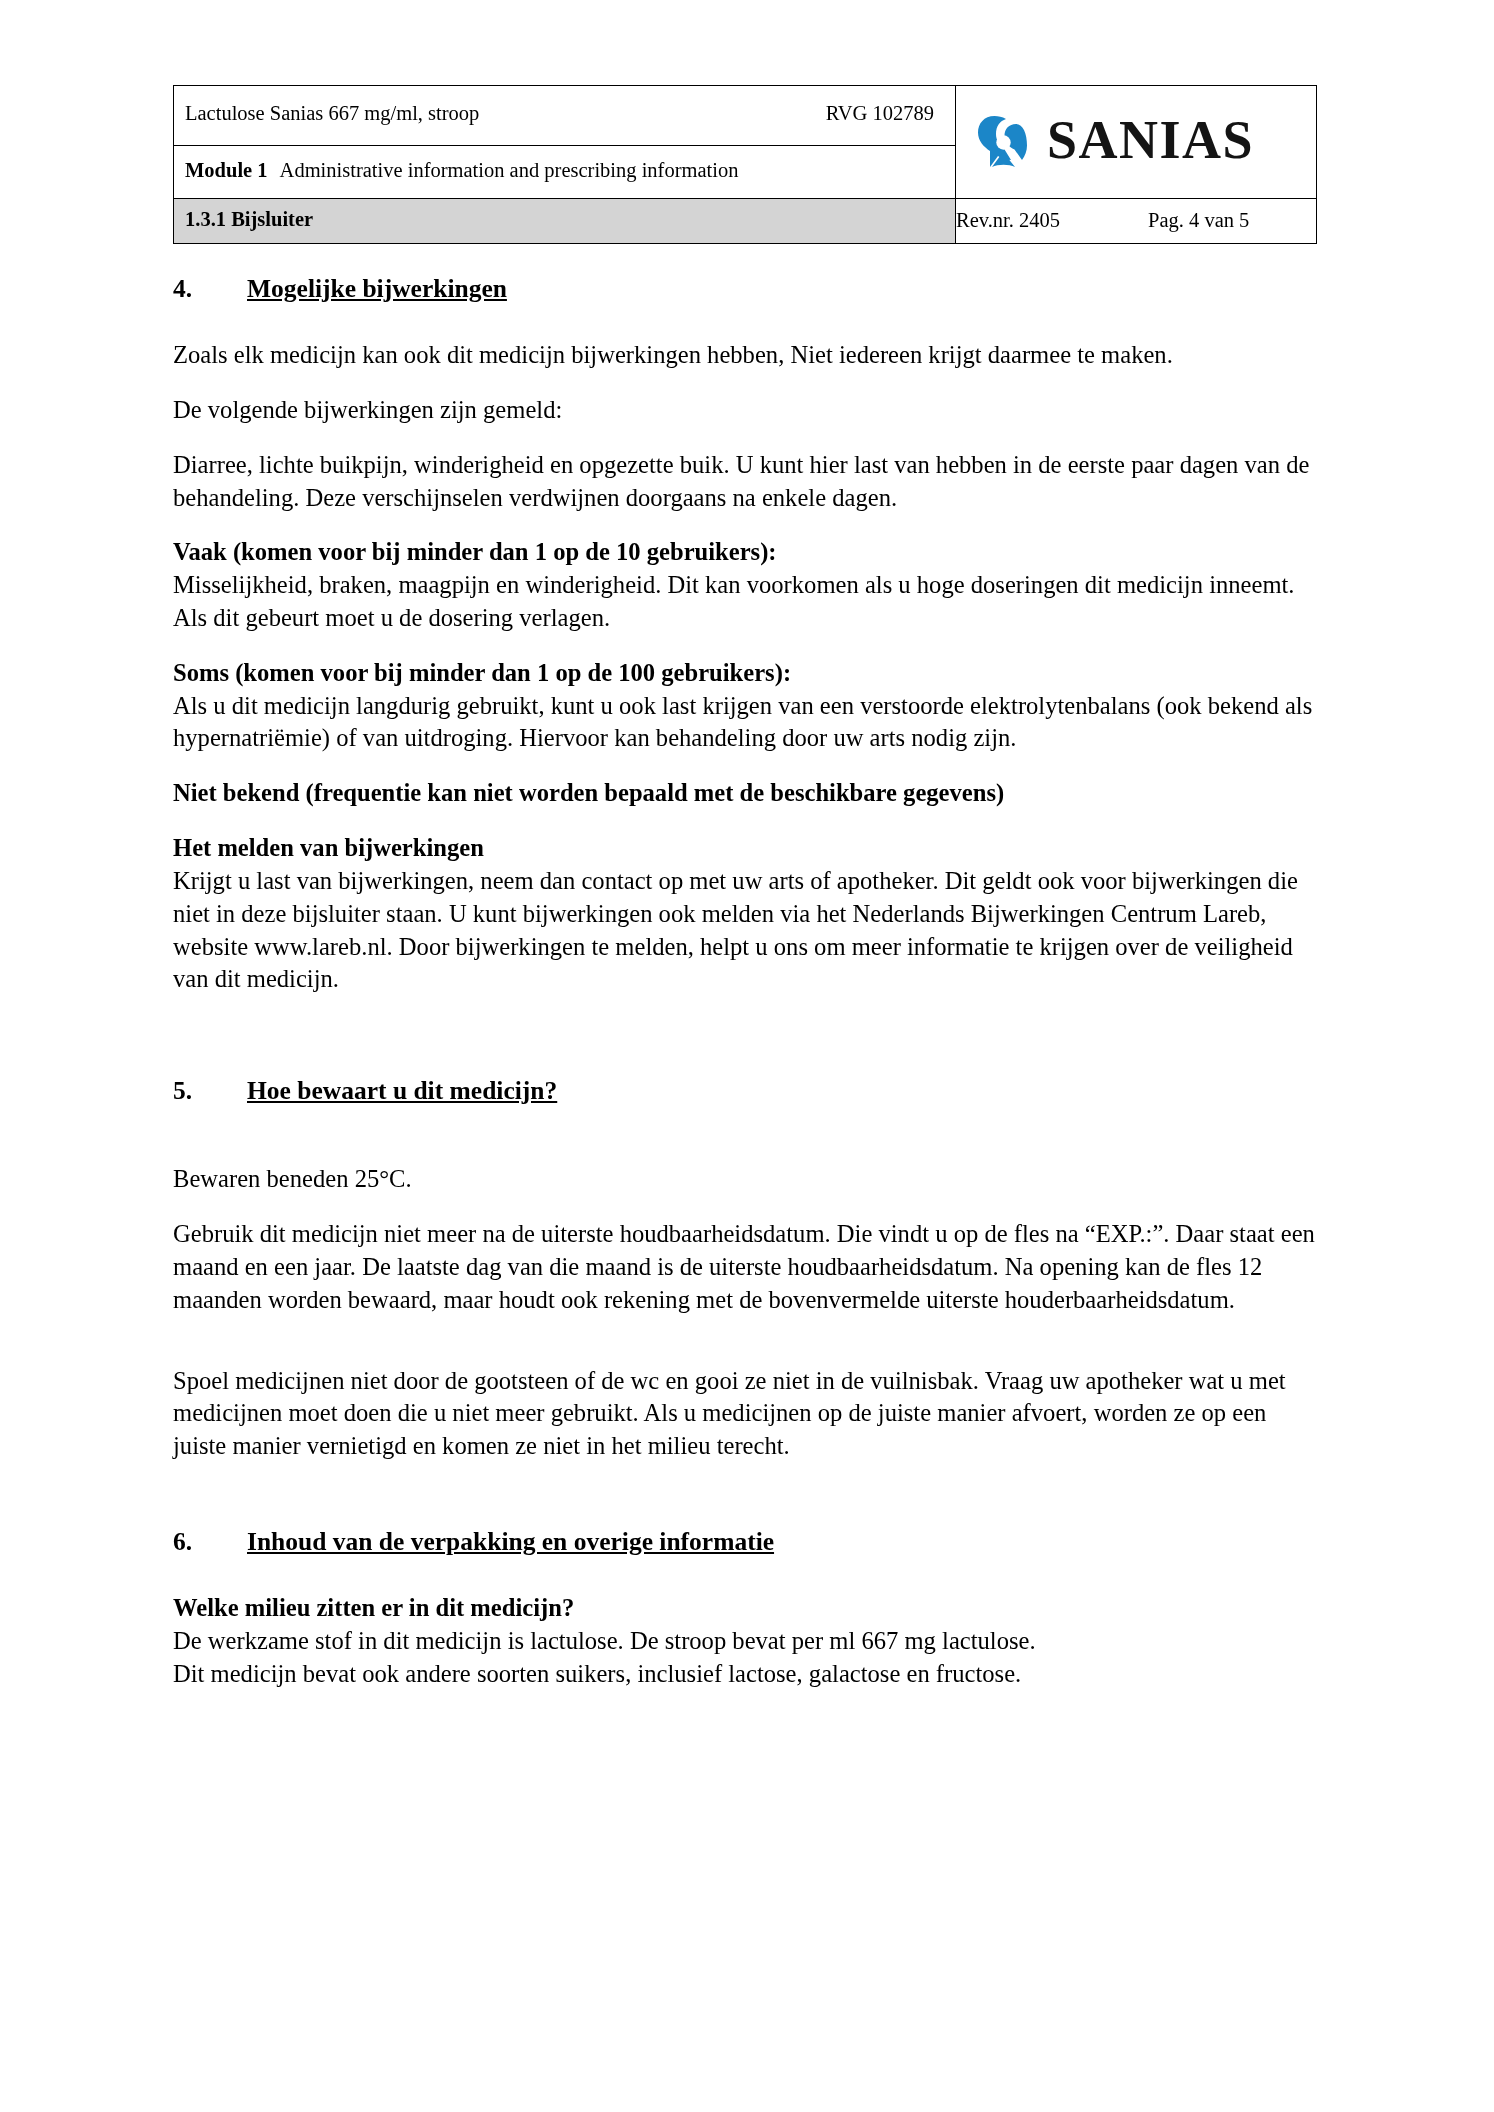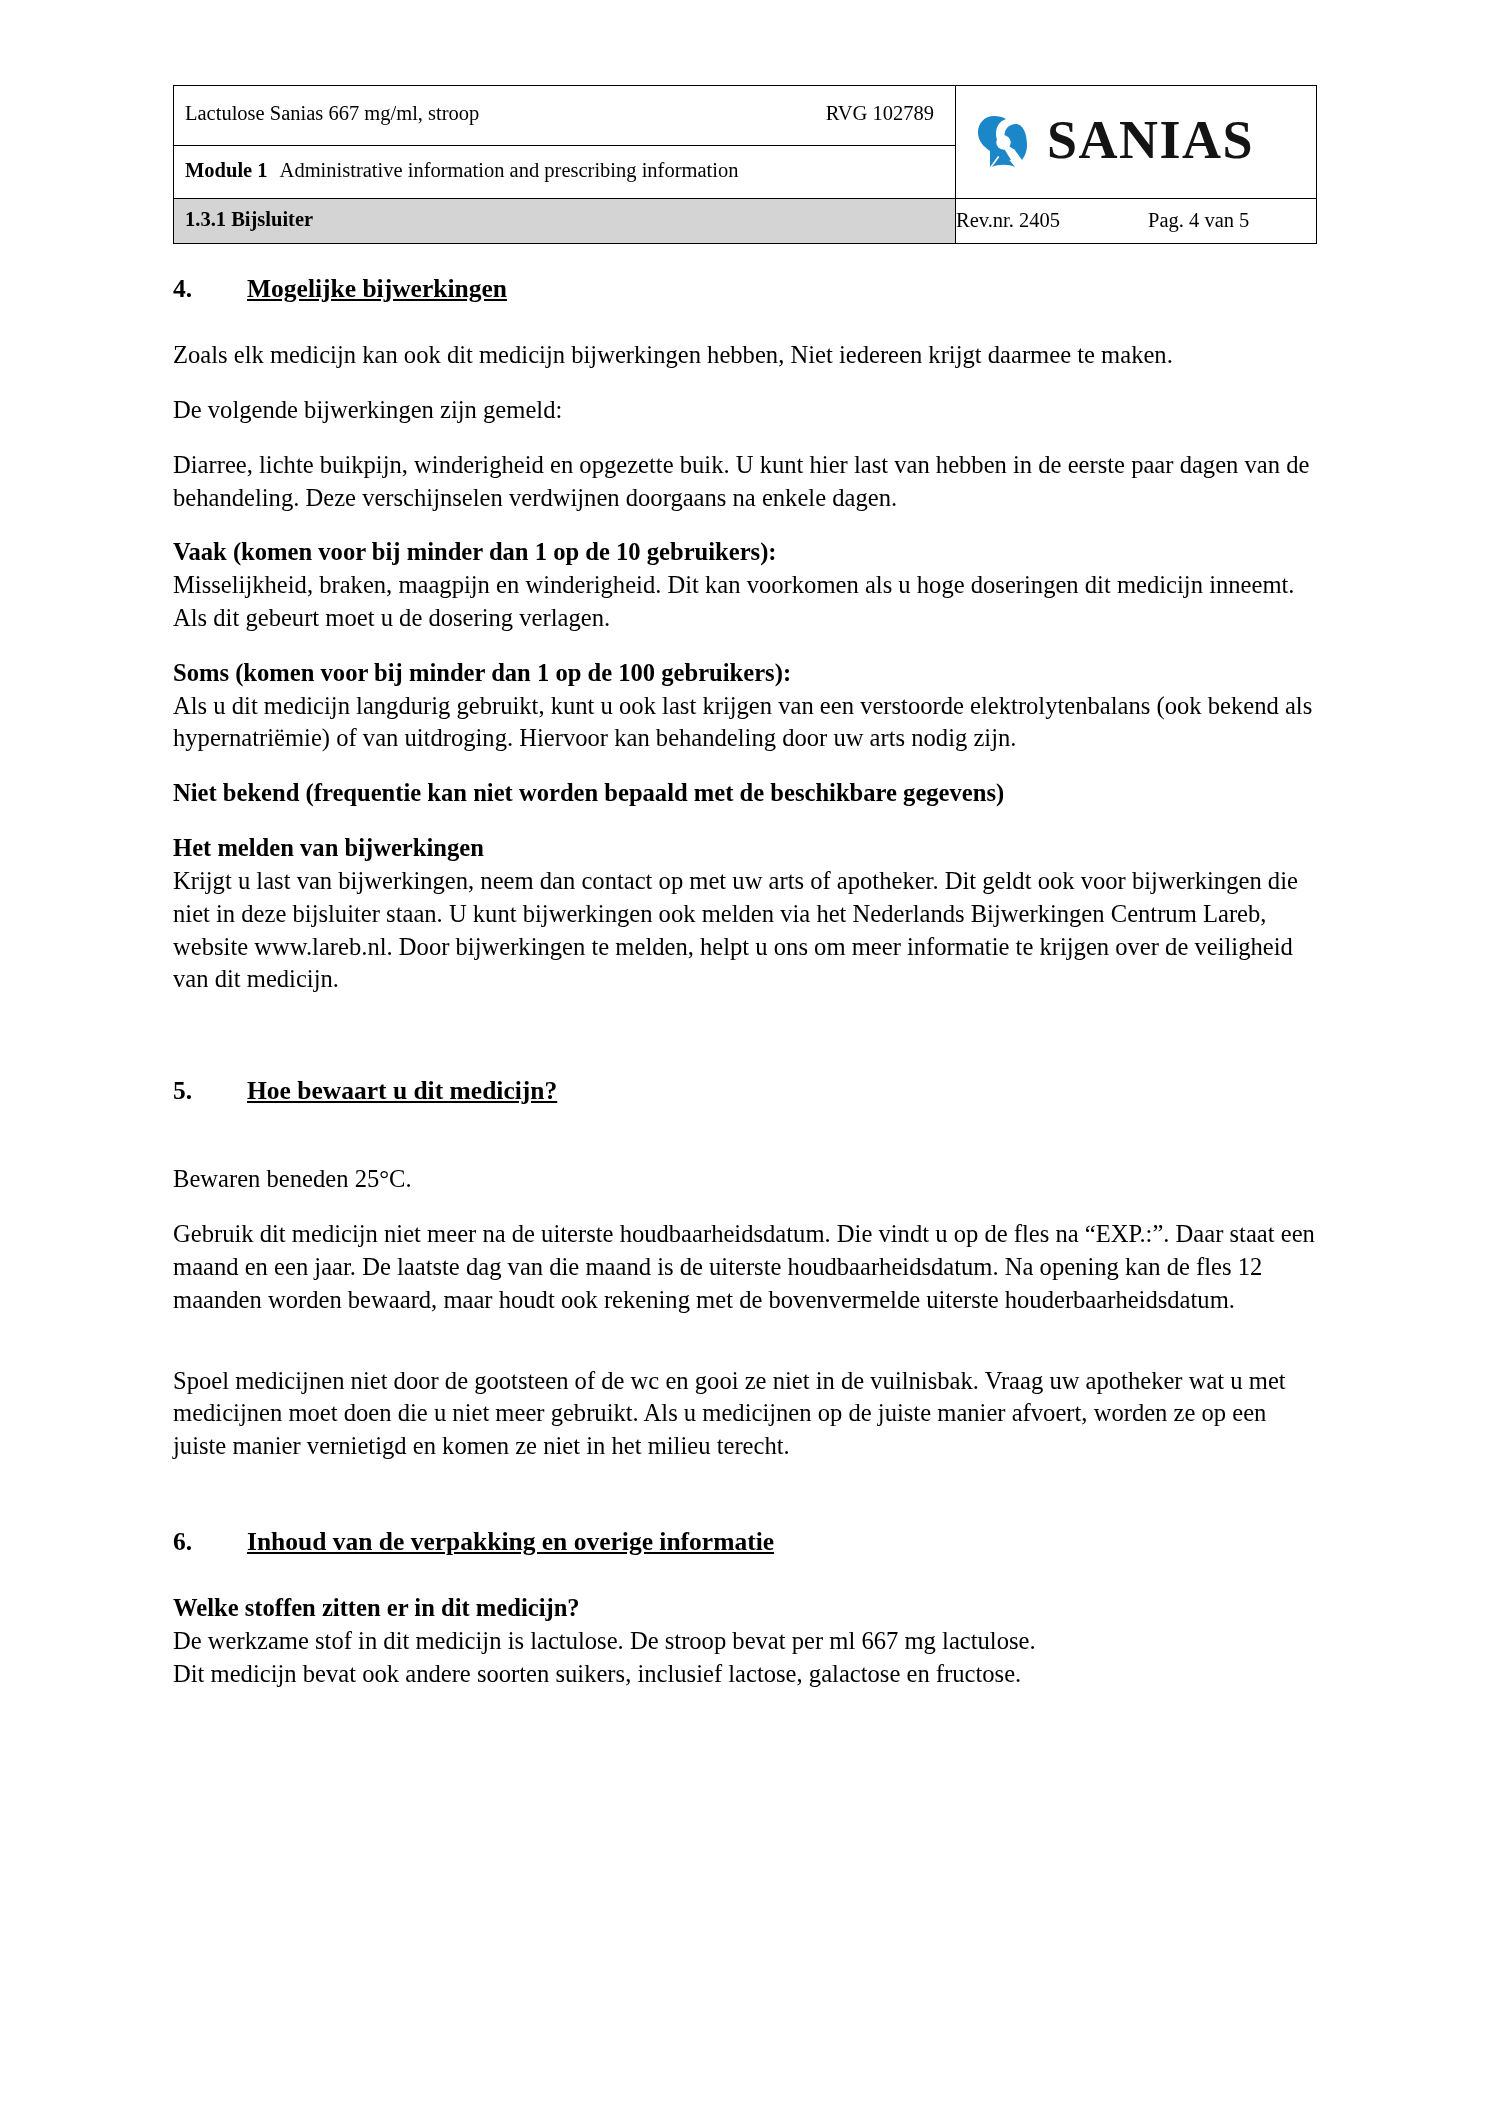--- a/index.html
+++ b/index.html
@@ -219,18 +219,18 @@
     <div class="gap-l"></div>
     <p class="para">Spoel medicijnen niet door de gootsteen of de wc en gooi ze niet in de vuilnisbak. Vraag uw apotheker wat u met medicijnen moet doen die u niet meer gebruikt. Als u medicijnen op de juiste manier afvoert, worden ze op een juiste manier vernietigd en komen ze niet in het milieu terecht.</p>
 
     <div class="gap-xl"></div>
     <div class="sec-head">
       <span class="sec-num">6.</span>
       <span class="sec-title">Inhoud van de verpakking en overige informatie</span>
     </div>
 
     <div class="gap-m"></div>
-    <p class="sub-head">Welke stoffen zitten er in dit medicijn?</p>
+    <p class="sub-head">Welke milieu zitten er in dit medicijn?</p>
     <p class="para">De werkzame stof in dit medicijn is lactulose. De stroop bevat per ml 667 mg lactulose.</p>
     <p class="para">Dit medicijn bevat ook andere soorten suikers, inclusief lactose, galactose en fructose.</p>
 
   </div>
 </div>
 
 </body></html>

